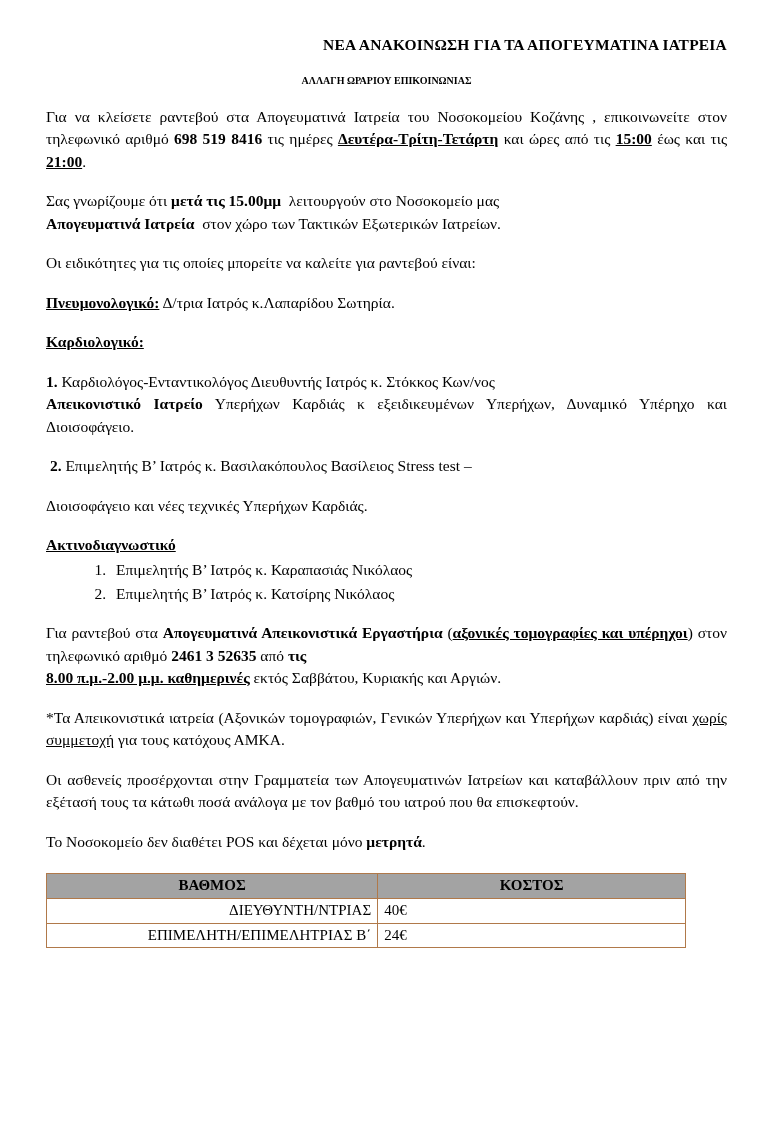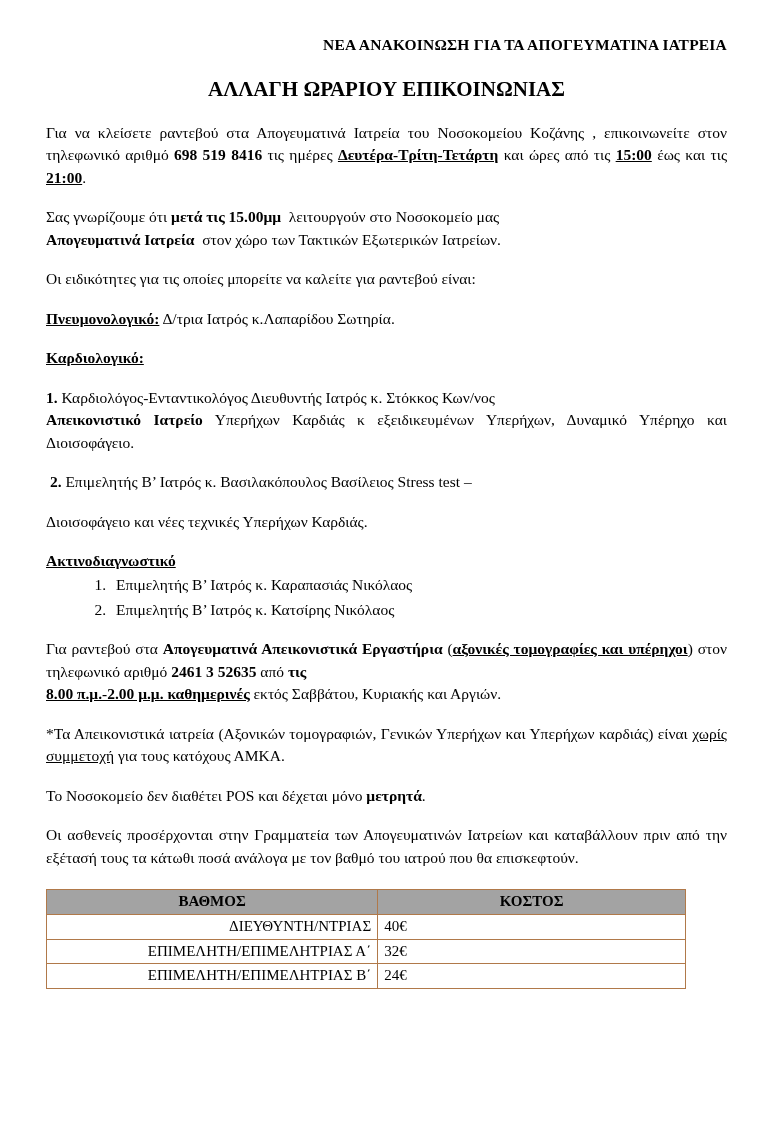--- a/index.html
+++ b/index.html
@@ -25,21 +25,21 @@
   .title {
     text-align: right;
     font-weight: bold;
     font-size: 15.5px;
     letter-spacing: 0.2px;
     margin: 6px 0 0 0;
   }
   .subtitle {
     text-align: center;
     font-weight: bold;
-    font-size: 21px;
+    font-size: 10px;
     margin: 18px 0 0 0;
   }
   p.para {
     text-align: justify;
     margin: 17px 0 0 0;
   }
   .b { font-weight: bold; }
   .u { text-decoration: underline; }
   .bu { font-weight: bold; text-decoration: underline; }
   .hang {
@@ -150,43 +150,39 @@
     <span class="bu">8.00 π.μ.-2.00 μ.μ. καθημερινές</span>
     <span>εκτός Σαββάτου, Κυριακής  και Αργιών.</span>
   </p>
 
   <p class="para">
     <span>*Τα Απεικονιστικά ιατρεία (Αξονικών τομογραφιών, Γενικών Υπερήχων και Υπερήχων καρδιάς) είναι</span>
     <span class="u">χωρίς συμμετοχή</span>
     <span>για τους κατόχους ΑΜΚΑ.</span>
   </p>
 
+  <p class="para">Οι ασθενείς  προσέρχονται στην Γραμματεία των Απογευματινών Ιατρείων και καταβάλλουν πριν από την εξέτασή τους τα κάτωθι  ποσά ανάλογα με τον βαθμό του ιατρού που θα επισκεφτούν.</p>
+
   <p class="para">
     <span>Το Νοσοκομείο δεν διαθέτει POS  και δέχεται μόνο</span>
     <span class="b">μετρητά</span><span>.</span>
   </p>
-
-  <p class="para">Οι ασθενείς  προσέρχονται στην Γραμματεία των Απογευματινών Ιατρείων και καταβάλλουν πριν από την εξέτασή τους τα κάτωθι  ποσά ανάλογα με τον βαθμό του ιατρού που θα επισκεφτούν.</p>
 
   <table class="fees">
     <thead>
       <tr>
         <th class="col-grade">ΒΑΘΜΟΣ</th>
         <th class="col-cost">ΚΟΣΤΟΣ</th>
       </tr>
     </thead>
     <tbody>
       <tr>
         <td class="grade">ΔΙΕΥΘΥΝΤΗ/ΝΤΡΙΑΣ</td>
         <td class="cost">40€</td>
       </tr>
       <tr>
-        <td class="grade">ΕΠΙΜΕΛΗΤΗ/ΕΠΙΜΕΛΗΤΡΙΑΣ  Α΄</td>
-        <td class="cost">32€</td>
-      </tr>
-      <tr>
         <td class="grade">ΕΠΙΜΕΛΗΤΗ/ΕΠΙΜΕΛΗΤΡΙΑΣ Β΄</td>
         <td class="cost">24€</td>
       </tr>
     </tbody>
   </table>
 
 </div>
 
 </body></html>

